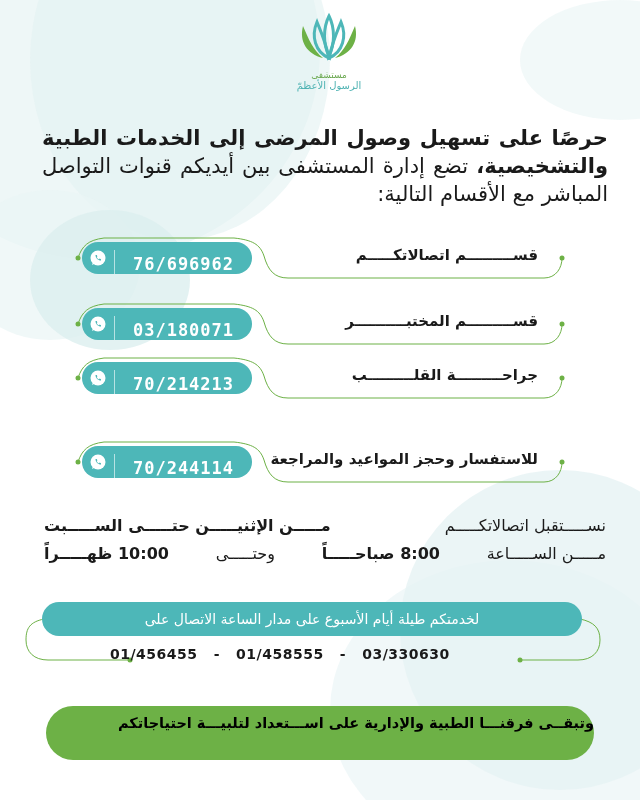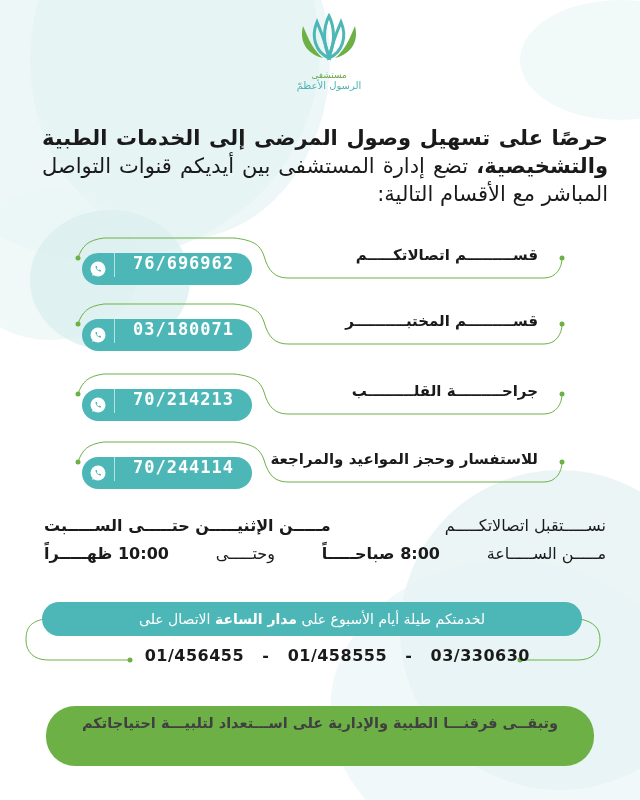--- a/index.html
+++ b/index.html
@@ -16,35 +16,35 @@
   .logo{position:absolute;left:284px;top:12px;width:90px;height:90px;text-align:center;}
   .logo svg{display:block;margin:0 auto;}
   .logo .l1{font-size:9px;color:#6aa84f;line-height:10px;margin-top:8px;}
   .logo .l2{font-size:10px;color:#4fb3b3;line-height:12px;}
 
   .intro{position:absolute;left:42px;top:124px;width:566px;direction:rtl;text-align:justify;font-size:21px;line-height:28px;}
   .intro b{font-weight:bold;}
 
   .row{position:absolute;left:74px;width:494px;height:44px;}
   .row .frame{position:absolute;left:0;top:0;width:494px;height:44px;}
-  .pill{position:absolute;left:8px;top:6px;width:170px;height:32px;border-radius:16px;background:#4db7b8;display:flex;align-items:flex-start;margin-top:11px;}
+  .pill{position:absolute;left:8px;top:6px;width:170px;height:32px;border-radius:16px;background:#4db7b8;display:flex;align-items:flex-end;}
   .pill .wa{width:32px;height:32px;display:flex;align-items:center;justify-content:center;}
   .pill .sep{width:1px;height:24px;background:#ffffff;opacity:.6;}
   .pill .num{flex:1;text-align:center;color:#ffffff;font-family:"DejaVu Sans Mono",monospace;font-weight:bold;font-size:17px;letter-spacing:1px;}
   .row .label{position:absolute;right:30px;top:10px;direction:rtl;font-size:15px;font-weight:bold;color:#1a1a1a;white-space:nowrap;}
 
   .hours{position:absolute;left:44px;top:512px;width:562px;direction:rtl;font-size:16px;line-height:28px;}
   .hours .line{display:flex;justify-content:space-between;direction:rtl;}
   .hours b{font-weight:bold;}
 
   .bar247{position:absolute;left:42px;top:602px;width:540px;height:34px;border-radius:17px;background:#4db7b8;color:#ffffff;direction:rtl;text-align:center;font-size:14px;line-height:34px;}
-  .bar247 b{font-weight:bold;}
-  .phones247{position:absolute;left:110px;top:646px;width:420px;text-align:right;font-size:16px;font-weight:bold;letter-spacing:.5px;white-space:pre;direction:ltr;}
+  .bar247 b{font-weight:normal;}
+  .phones247{position:absolute;left:110px;top:646px;width:420px;text-align:left;font-size:14px;font-weight:bold;letter-spacing:.5px;white-space:pre;direction:ltr;}
 
-  .greenbox{position:absolute;left:46px;top:706px;width:548px;height:60px;border-radius:29px;background:#6db146;color:#404040;direction:rtl;text-align:center;font-size:14.5px;font-weight:bold;line-height:24px;padding-top:5px;box-sizing:border-box;}
+  .greenbox{position:absolute;left:46px;top:706px;width:548px;height:54px;border-radius:29px;background:#6db146;color:#000000;direction:rtl;text-align:right;font-size:14.5px;font-weight:bold;line-height:24px;padding-top:5px;box-sizing:border-box;}
   svg.deco{position:absolute;left:0;top:0;pointer-events:none;}
 </style>
 </head>
 <body>
 
 <div class="bg bg1"></div>
 <div class="bg bg2"></div>
 <div class="bg bg7"></div>
 <div class="bg bg4"></div>
 <div class="bg bg3"></div>
@@ -100,21 +100,21 @@
           <path d="M3 16 L4.5 12 L7 14Z" fill="#fff"></path>
           <path d="M6.5 6 C6.5 9 9 11.5 12 11.5 L12 10.2 L10.6 9.6 L10 10.3 C8.8 9.8 8.2 9.2 7.7 8 L8.4 7.4 L7.8 6Z" fill="#4db7b8"></path>
         </svg>
       </span>
     <span class="sep"></span>
     <span class="num">03/180071</span>
   </div>
   <span class="label">قســـــــــم المختبــــــــــر</span>
 </div>
 
-<div class="row" style="top:372px;">
+<div class="row" style="top:356px;">
   <svg class="frame" width="494" height="44" viewBox="0 0 494 44">
     <path d="M4 22 C8 10 14 4 30 2 L160 2 C178 4 186 8 190 20 C194 34 200 42 214 42 L470 42 C482 42 488 32 488 22" fill="none" stroke="#6db146" stroke-width="1"></path>
     <circle cx="4" cy="22" r="2.5" fill="#6db146"></circle>
       <circle cx="488" cy="22" r="2.5" fill="#6db146"></circle>
   </svg>
   <div class="pill">
     <span class="wa">
         <svg width="18" height="18" viewBox="0 0 18 18">
           <circle cx="9" cy="9" r="7.5" fill="#fff"></circle>
           <path d="M3 16 L4.5 12 L7 14Z" fill="#fff"></path>

